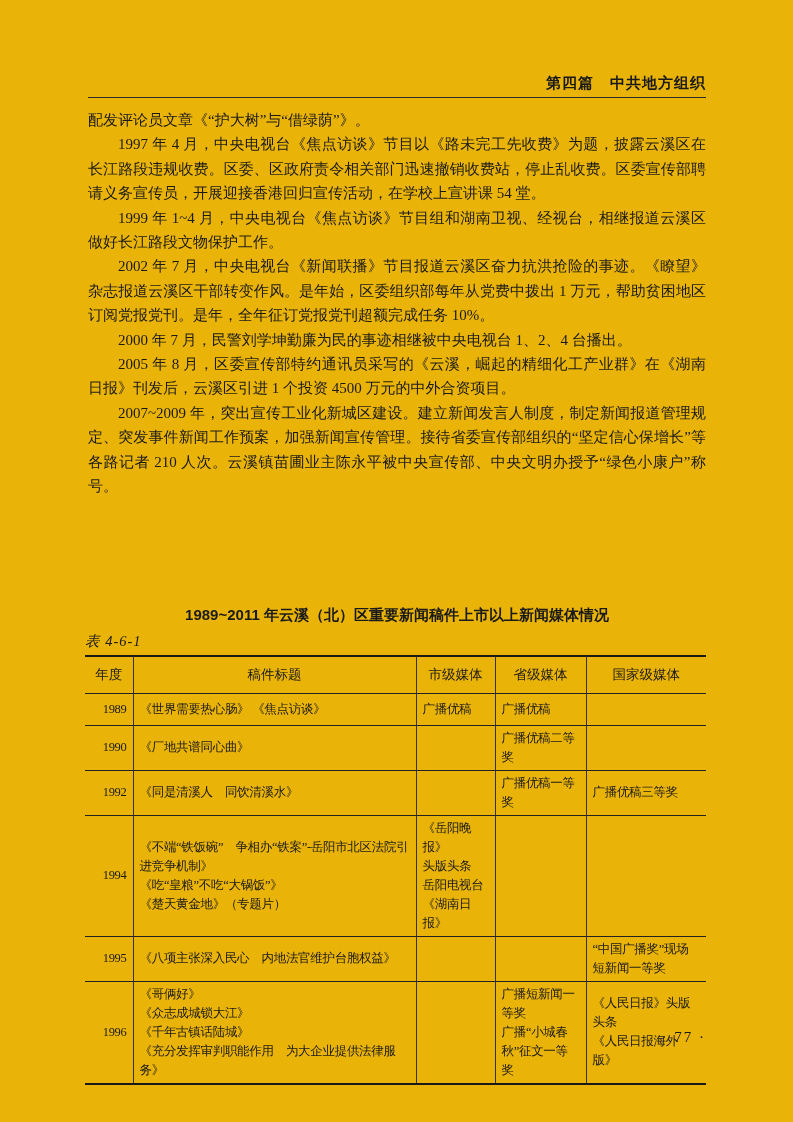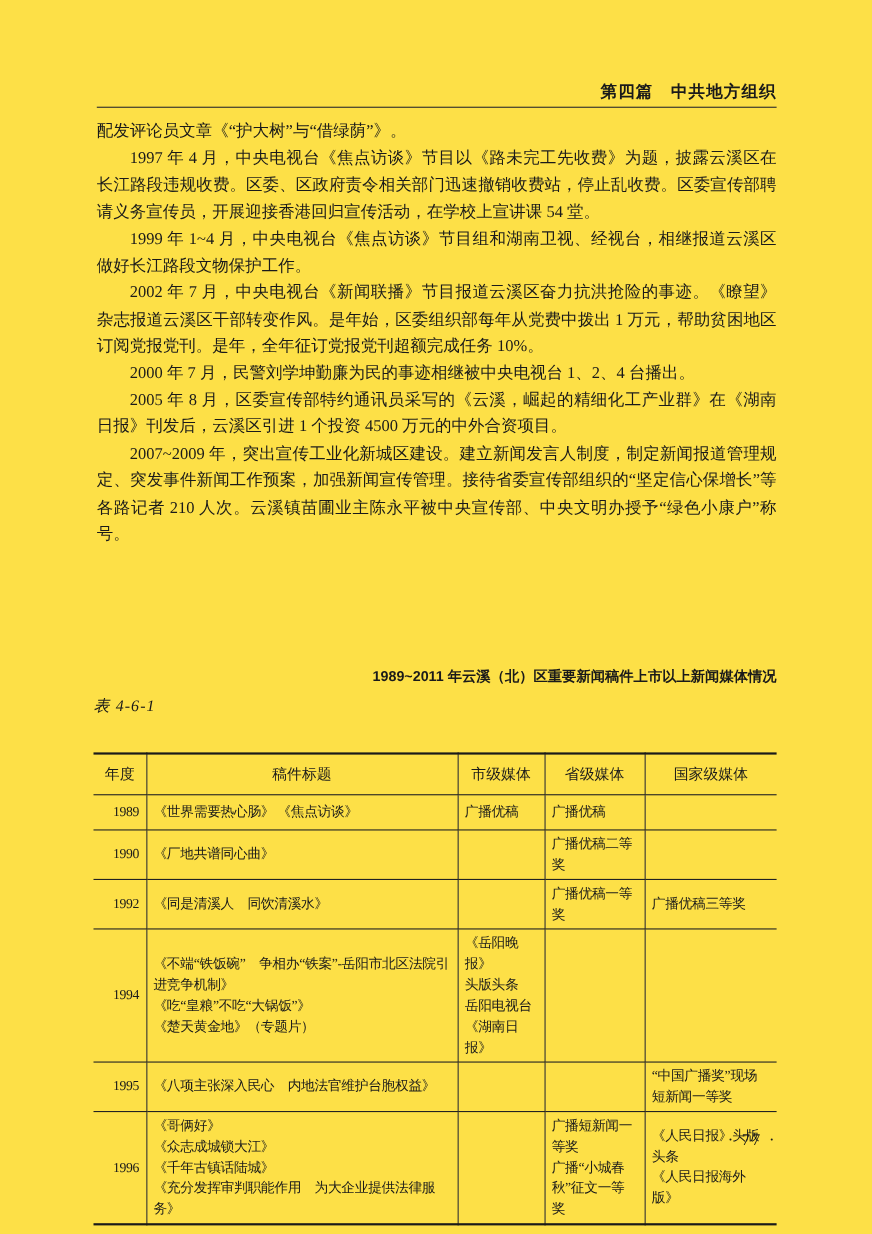--- a/index.html
+++ b/index.html
@@ -1,20 +1,20 @@
 <!DOCTYPE html>
 <html><head>
 <meta charset="utf-8">
 <style>
   html,body{margin:0;padding:0;background:#e8e8e8;}
   .page{
     position:relative;
     width:793px;height:1122px;
     margin:0 auto;
-    background:#fde047;
+    background:#eab308;
     color:#1a1a1a;
     font-family:"Liberation Serif","DejaVu Serif",serif;
     overflow:hidden;
   }
   
   .running-head{
     position:absolute;left:88px;top:74px;width:618px;
     text-align:right;
     font-family:"Liberation Sans","DejaVu Sans",sans-serif;
     font-weight:bold;font-size:15px;letter-spacing:1px;
@@ -27,30 +27,30 @@
   .body-text{
     position:absolute;left:88px;top:108px;width:618px;
     font-size:15px;line-height:24.4px;
     text-align:justify;text-justify:inter-character;
   }
   .body-text p{margin:0;text-indent:2em;}
   .body-text p.no-indent{text-indent:0;}
   
   .table-title{
     position:absolute;left:88px;top:606px;width:618px;
-    text-align:right;
+    text-align:center;
     font-family:"Liberation Sans","DejaVu Sans",sans-serif;
-    font-weight:bold;font-size:13px;
+    font-weight:bold;font-size:15px;
   }
   .table-caption{
     position:absolute;left:85px;top:632px;
     font-style:italic;font-size:14.5px;letter-spacing:1px;
   }
   table.data-table{
-    position:absolute;left:85px;top:684px;width:621px;
+    position:absolute;left:85px;top:655px;width:621px;
     border-collapse:collapse;table-layout:fixed;
     border-top:2.4px solid #1a1a1a;
     border-bottom:2.4px solid #1a1a1a;
     font-size:12.5px;line-height:19px;
   }
   .data-table th,.data-table td{
     border-bottom:1.6px solid #222;
     border-right:1px solid #333;
     vertical-align:middle;
     padding:3px 6px;

